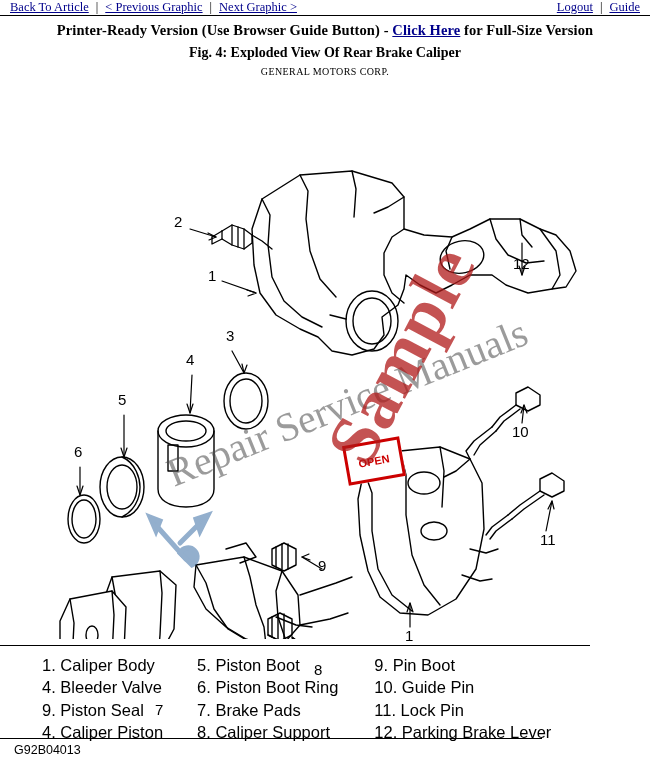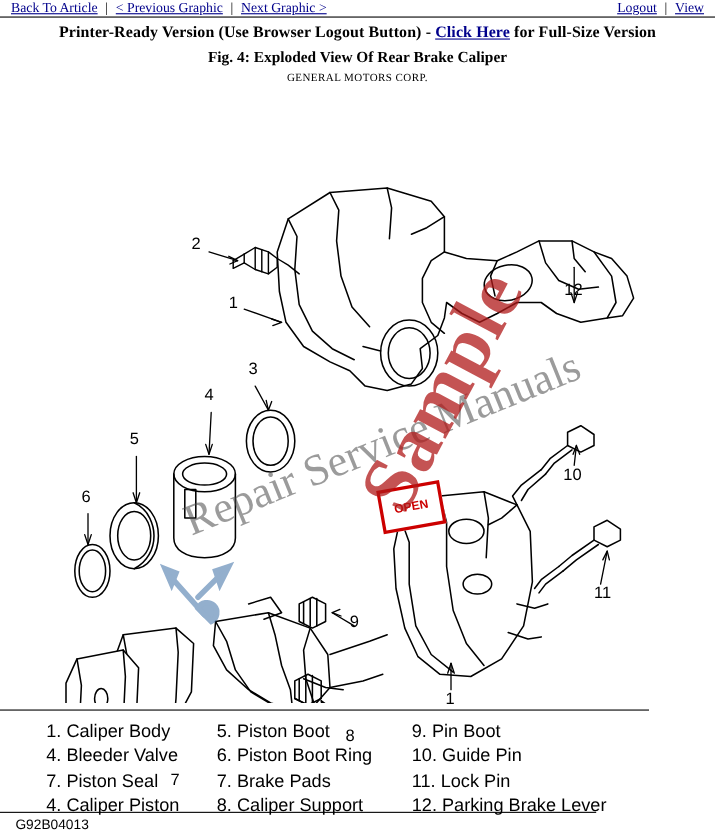--- a/index.html
+++ b/index.html
@@ -187,26 +187,26 @@
   <div class="nav-left">
     <span class="nav-link">Back To Article</span>
     <span class="nav-sep">|</span>
     <span class="nav-link">&lt; Previous Graphic</span>
     <span class="nav-sep">|</span>
     <span class="nav-link">Next Graphic &gt;</span>
   </div>
   <div class="nav-right">
     <span class="nav-link">Logout</span>
     <span class="nav-sep">|</span>
-    <span class="nav-link">View</span>
+    <span class="nav-link">Guide</span>
   </div>
 </div>
 
 <div class="printer-bar">
-  <span>Printer-Ready Version (Use Browser Logout Button) - </span><span class="click-here">Click Here</span><span> for Full-Size Version</span>
+  <span>Printer-Ready Version (Use Browser Guide Button) - </span><span class="click-here">Click Here</span><span> for Full-Size Version</span>
 </div>
 
 <div class="fig-title">Fig. 4: Exploded View Of Rear Brake Caliper</div>
 <div class="corp-title">GENERAL MOTORS CORP.</div>
 
 <div class="illustration">
 
   <svg width="650" height="560" viewBox="0 0 650 560">
     <g fill="none" stroke="#000000" stroke-width="1.4" stroke-linejoin="round" stroke-linecap="round">
 
@@ -380,21 +380,21 @@
   <div class="callout" style="left:512px;top:344px;">10</div>
   <div class="callout" style="left:540px;top:452px;">11</div>
   <div class="callout" style="left:405px;top:548px;">1</div>
 </div>
 
 <div class="legend">
   <div class="legend-cols">
     <div class="legend-col c1">
       <div class="legend-item">1. Caliper Body</div>
       <div class="legend-item">4. Bleeder Valve</div>
-      <div class="legend-item">7. Piston Seal</div>
+      <div class="legend-item">9. Piston Seal</div>
       <div class="legend-item">4. Caliper Piston</div>
     </div>
     <div class="legend-col c2">
       <div class="legend-item">5. Piston Boot</div>
       <div class="legend-item">6. Piston Boot Ring</div>
       <div class="legend-item">7. Brake Pads</div>
       <div class="legend-item">8. Caliper Support</div>
     </div>
     <div class="legend-col c3">
       <div class="legend-item">9. Pin Boot</div>

